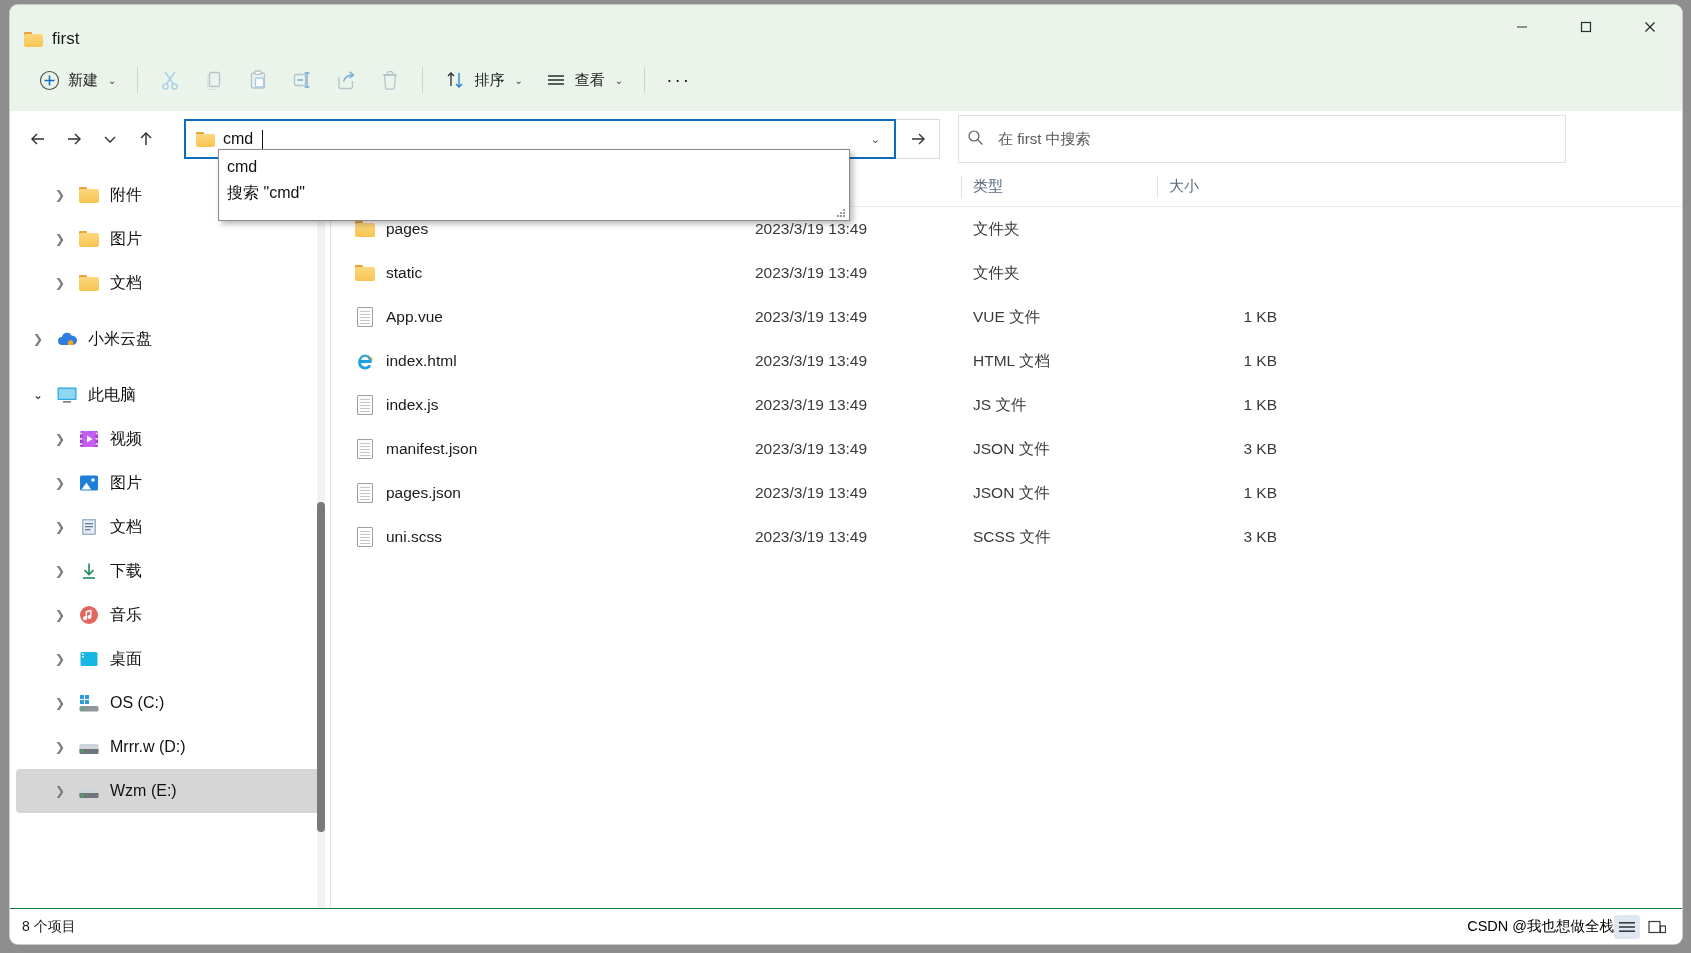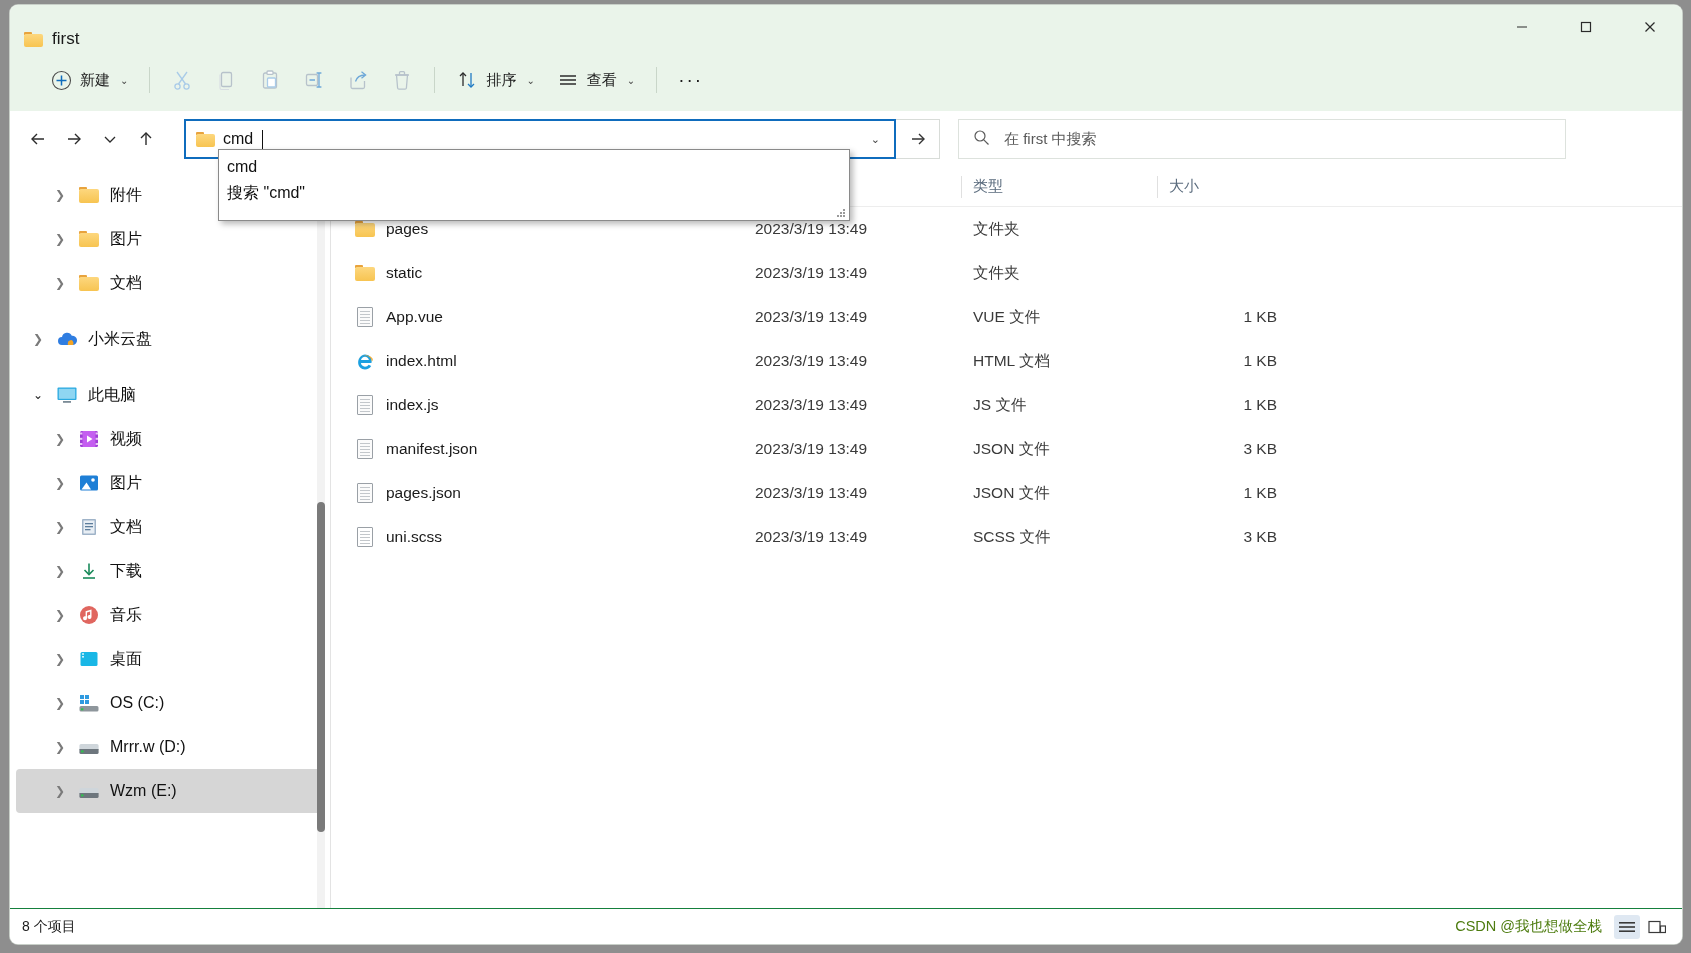--- a/index.html
+++ b/index.html
@@ -51,21 +51,21 @@
     color: #2b2b2b;
   }
   .win-btn svg { display: block; }
 
   
   .toolbar {
     height: 62px;
     background: #eaf4ea;
     display: flex;
     align-items: center;
-    padding: 0 30px;
+    padding: 0 18px;
     gap: 2px;
     flex: 0 0 auto;
   }
   .tb-item {
     height: 38px; border-radius: 5px; display: flex; align-items: center;
     gap: 8px; padding: 0 10px; color: #1c1c1c; font-size: 15px; cursor: default;
   }
   .tb-icon { width: 22px; height: 22px; display: flex; align-items: center; justify-content: center; }
   .tb-chev { font-size: 10px; color: #444; margin-left: 2px; }
   .tb-sep { width: 1px; height: 26px; background: #c9d6c9; margin: 0 9px; }
@@ -94,22 +94,22 @@
     display: inline-block; width: 1px; height: 19px; background: #111;
     vertical-align: -4px; margin-left: 1px;
   }
   .addr-chev { margin-left: auto; color: #444; font-size: 11px; padding-right: 6px; }
   .go-btn {
     width: 44px; height: 40px; border: 1px solid #d8dcd8; border-left: none;
     display: flex; align-items: center; justify-content: center; color: #333;
     background: #fff;
   }
   .search-box {
-    margin-left: 18px; flex: 1; height: 40px; border: 1px solid #dde2dd;
-    background: #fff; display: flex; align-items: center; gap: 14px; padding: 0 14px;
+    margin-left: 18px; flex: 1; height: 48px; border: 1px solid #dde2dd;
+    background: #fff; display: flex; align-items: center; gap: 14px; padding: 0 8px;
     max-width: 608px;
   }
   .search-ph { color: #5a5a5a; font-size: 15px; }
 
   
   .ac-drop {
     position: absolute; left: 34px; top: 30px; width: 632px; height: 72px;
     background: #fff; border: 1px solid #8a8a8a;
     box-shadow: 3px 3px 6px rgba(0,0,0,.28);
     z-index: 60; padding: 4px 0 0 6px;
@@ -194,21 +194,21 @@
     box-shadow: 0 0 0 0 #c3c7cb, 0 3px 0 0 #c3c7cb, 0 6px 0 0 #c3c7cb, 0 9px 0 0 #c3c7cb, 0 12px 0 0 #c3c7cb;
     background: #c3c7cb;
   }
 
   
   .statusbar {
     height: 36px; flex: 0 0 auto; border-top: 1px solid #15803d; background: #fff;
     display: flex; align-items: center; padding: 0 12px; font-size: 14px; color: #1a1a1a;
     position: relative;
   }
-  .watermark { margin-left: auto; color: #4d7c0f; font-size: 14.5px; padding-right: 12px; }
+  .watermark { margin-left: auto; color: #000000; font-size: 14.5px; }
   .view-toggles { display: flex; gap: 4px; align-items: center; }
   .vt {
     width: 26px; height: 24px; display: flex; align-items: center; justify-content: center;
     border-radius: 3px;
   }
   .vt.active { background: #dfe8f2; }
 </style>
 </head>
 <body>
 

